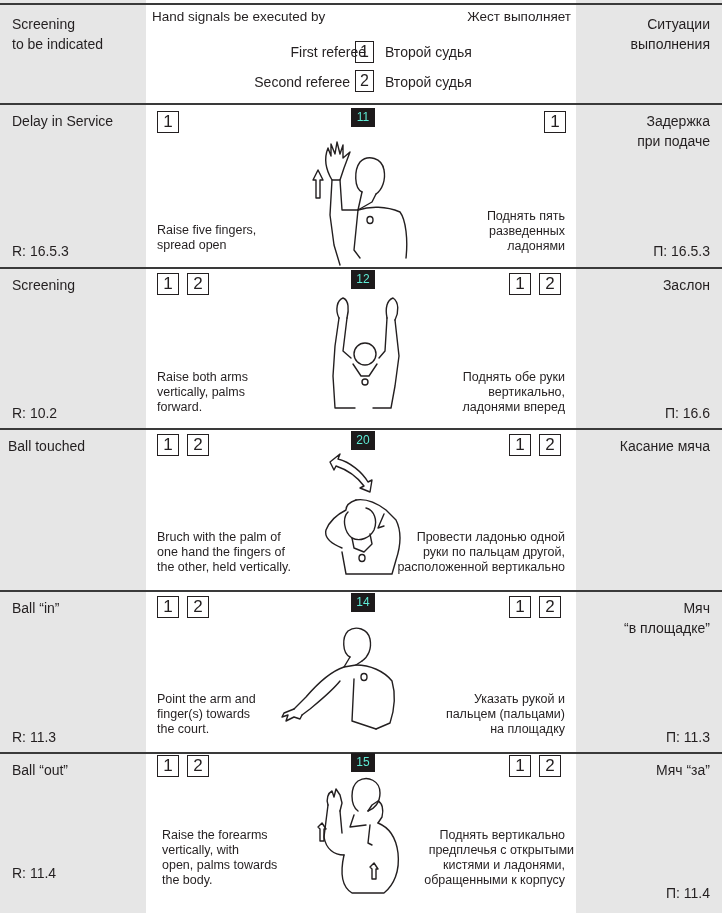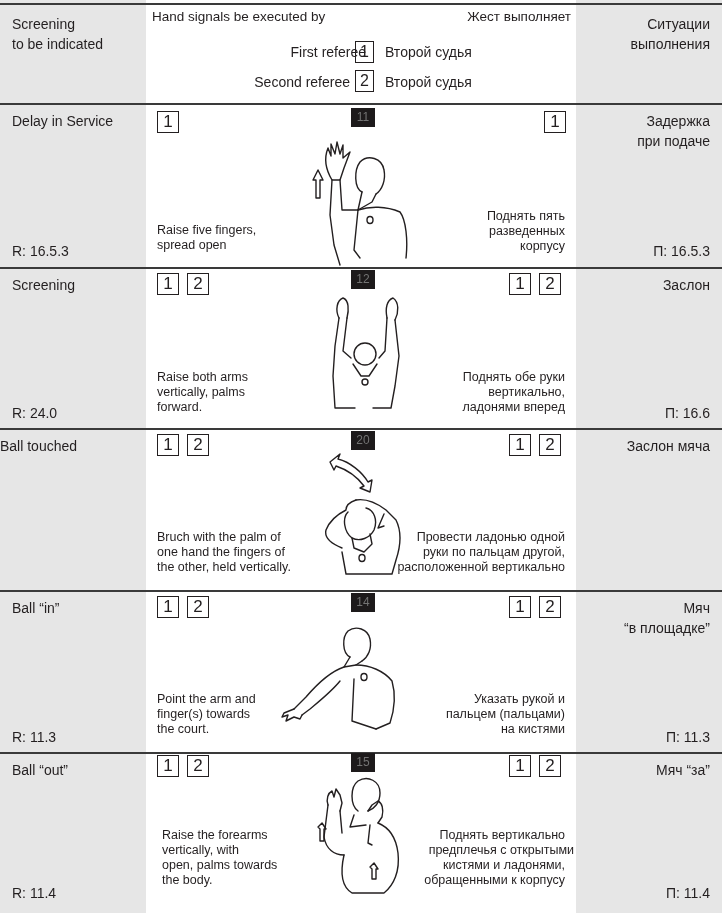--- a/index.html
+++ b/index.html
@@ -10,21 +10,21 @@
   .col-right { position: absolute; left: 576px; top: 0; width: 146px; height: 913px; background: #e6e6e6; }
   .hline { position: absolute; left: 0; width: 722px; height: 2px; background: #3a3a3a; }
   .t { position: absolute; font-size: 14px; line-height: 17px; white-space: nowrap; }
   .r { text-align: center; }
   .hdr { font-size: 13.5px; }
   .box { position: absolute; width: 22px; height: 22px; border: 1.3px solid #231f20;
          box-sizing: border-box; font-size: 17px; line-height: 20px; text-align: center; background: #fff; }
   .hbox { position: absolute; width: 18px; height: 22px; border: 1.3px solid #231f20; border-right: none;
           box-sizing: border-box; font-size: 16px; line-height: 20px; text-align: center; }
   .hsep { position: absolute; width: 1.3px; height: 22px; background: #231f20; }
-  .num { position: absolute; width: 24px; height: 19px; background: #1d1a1b; color: #737373;
+  .num { position: absolute; width: 24px; height: 19px; background: #1d1a1b; color: #5eead4;
          font-size: 12px; line-height: 19px; text-align: center; }
   .desc { position: absolute; font-size: 12.5px; line-height: 15.5px; white-space: nowrap; }
   svg.fig { position: absolute; overflow: visible; }
   svg.fig path, svg.fig ellipse, svg.fig circle, svg.fig polyline, svg.fig polygon {
     fill: none; stroke: #231f20; stroke-width: 1.4; stroke-linejoin: round; stroke-linecap: round; }
 </style>
 </head>
 <body>
 
 <div class="page">
@@ -63,40 +63,40 @@
   <div>
     <div class="t" style="left:12px;top:113px">Delay in Service</div>
     <div class="t" style="left:12px;top:243px">R: 16.5.3</div>
     <div class="box" style="left:157px;top:111px">1</div>
     <div class="num" style="left:351px;top:108px">11</div>
     <div class="box" style="left:544px;top:111px">1</div>
     <div class="desc" style="left:157px;top:223px">Raise five fingers,</div>
     <div class="desc" style="left:157px;top:238px">spread open</div>
     <div class="desc r" style="right:157px;top:209px">Поднять пять</div>
     <div class="desc r" style="right:157px;top:224px">разведенных</div>
-    <div class="desc r" style="right:157px;top:239px">корпусу</div>
+    <div class="desc r" style="right:157px;top:239px">ладонями</div>
     <div class="t r" style="right:12px;top:113px">Задержка</div>
     <div class="t r" style="right:12px;top:133px">при подаче</div>
     <div class="t r" style="right:12px;top:243px">П: 16.5.3</div>
     <svg class="fig" style="left:310px;top:140px" width="110" height="120" viewBox="0 0 110 120">
       <polygon points="6,58 6,40 3,40 8,30 13,40 10,40 10,58"></polygon>
       <path d="M22,40 L20,75 L24,105 L30,125"></path>
       <path d="M30,40 L32,70 L48,70"></path>
       <path d="M22,40 C16,30 14,18 18,8 L21,16 L21,4 L25,14 L27,2 L30,14 L33,5 L33,18 L40,12 L34,28 L30,40 Z"></path>
       <path d="M52,52 C44,48 44,30 50,22 C58,14 72,18 74,30 C76,40 72,50 66,54"></path>
       <path d="M52,52 L48,70 L62,62 L66,54"></path>
       <path d="M48,70 C60,66 76,66 90,72 C96,80 98,100 96,118"></path>
       <path d="M48,70 L44,110 L50,118"></path>
       <ellipse cx="60" cy="80" rx="3" ry="3.5"></ellipse>
     </svg>
   </div>
 
   <div>
     <div class="t" style="left:12px;top:277px">Screening</div>
-    <div class="t" style="left:12px;top:405px">R: 24.0</div>
+    <div class="t" style="left:12px;top:405px">R: 10.2</div>
     <div class="box" style="left:157px;top:273px">1</div>
     <div class="box" style="left:187px;top:273px">2</div>
     <div class="num" style="left:351px;top:270px">12</div>
     <div class="box" style="left:509px;top:273px">1</div>
     <div class="box" style="left:539px;top:273px">2</div>
     <div class="desc" style="left:157px;top:370px">Raise both arms</div>
     <div class="desc" style="left:157px;top:385px">vertically, palms</div>
     <div class="desc" style="left:157px;top:400px">forward.</div>
     <div class="desc r" style="right:157px;top:370px">Поднять обе руки</div>
     <div class="desc r" style="right:157px;top:385px">вертикально,</div>
@@ -110,33 +110,33 @@
       <path d="M62,22 C60,12 62,4 68,2 C74,6 74,16 70,24"></path>
       <path d="M70,24 L74,60 L70,90 L66,112 L48,112"></path>
       <path d="M62,22 L60,55 L54,62"></path>
       <circle cx="40" cy="58" r="11"></circle>
       <path d="M28,68 L36,80 L44,80 L52,68"></path>
       <ellipse cx="40" cy="86" rx="3" ry="3"></ellipse>
     </svg>
   </div>
 
   <div>
-    <div class="t" style="left:0;top:438px">Ball touched</div>
+    <div class="t" style="left:8px;top:438px">Ball touched</div>
     <div class="box" style="left:157px;top:434px">1</div>
     <div class="box" style="left:187px;top:434px">2</div>
     <div class="num" style="left:351px;top:431px">20</div>
     <div class="box" style="left:509px;top:434px">1</div>
     <div class="box" style="left:539px;top:434px">2</div>
     <div class="desc" style="left:157px;top:530px">Bruch with the palm of</div>
     <div class="desc" style="left:157px;top:545px">one hand the fingers of</div>
     <div class="desc" style="left:157px;top:560px">the other, held vertically.</div>
     <div class="desc r" style="right:157px;top:530px">Провести ладонью одной</div>
     <div class="desc r" style="right:157px;top:545px">руки по пальцам другой,</div>
     <div class="desc r" style="right:157px;top:560px">расположенной вертикально</div>
-    <div class="t r" style="right:12px;top:438px">Заслон мяча</div>
+    <div class="t r" style="right:12px;top:438px">Касание мяча</div>
     <svg class="fig" style="left:312px;top:452px" width="100" height="128" viewBox="0 0 100 128">
       <path d="M18,10 L28,2 L26,7 C38,10 50,20 56,30 L60,28 L58,40 L48,36 L52,34 C46,26 36,18 24,14 L22,18 Z"></path>
       <path d="M44,48 C56,46 66,52 74,58 L84,68 C90,80 88,96 84,108 L80,122 L34,122 L30,100"></path>
       <path d="M44,48 C38,50 34,54 34,58 C26,62 18,68 14,78 C12,86 20,92 30,96"></path>
       <path d="M36,60 C30,66 32,80 40,86 C48,90 58,86 62,78 C66,68 62,58 54,56"></path>
       <path d="M40,86 L42,96 L52,100 L60,92 L58,82"></path>
       <ellipse cx="50" cy="106" rx="3" ry="3.5"></ellipse>
       <path d="M72,62 L66,76 L72,74"></path>
     </svg>
   </div>
@@ -147,39 +147,39 @@
     <div class="box" style="left:157px;top:596px">1</div>
     <div class="box" style="left:187px;top:596px">2</div>
     <div class="num" style="left:351px;top:593px">14</div>
     <div class="box" style="left:509px;top:596px">1</div>
     <div class="box" style="left:539px;top:596px">2</div>
     <div class="desc" style="left:157px;top:692px">Point the arm and</div>
     <div class="desc" style="left:157px;top:707px">finger(s) towards</div>
     <div class="desc" style="left:157px;top:722px">the court.</div>
     <div class="desc r" style="right:157px;top:692px">Указать рукой и</div>
     <div class="desc r" style="right:157px;top:707px">пальцем (пальцами)</div>
-    <div class="desc r" style="right:157px;top:722px">на кистями</div>
+    <div class="desc r" style="right:157px;top:722px">на площадку</div>
     <div class="t r" style="right:12px;top:600px">Мяч</div>
     <div class="t r" style="right:12px;top:620px">“в площадке”</div>
     <div class="t r" style="right:12px;top:729px">П: 11.3</div>
     <svg class="fig" style="left:280px;top:625px" width="125" height="110" viewBox="0 0 125 110">
       <path d="M70,32 C62,28 62,12 68,6 C76,0 88,4 90,14 C92,24 88,32 82,36"></path>
       <path d="M70,32 L64,42 L76,40 L82,36"></path>
       <path d="M64,42 C52,46 38,58 26,72 L14,84"></path>
       <path d="M76,40 C90,40 104,46 112,56 C116,70 114,86 110,98 L96,104"></path>
       <path d="M60,56 C52,66 42,74 30,84 L22,90"></path>
       <path d="M14,84 L4,88 L2,92 L8,90 L6,96 L14,92 L20,94 L22,90"></path>
       <path d="M74,54 L72,96 L96,104"></path>
       <ellipse cx="84" cy="52" rx="3" ry="3.5"></ellipse>
     </svg>
   </div>
 
   <div>
     <div class="t" style="left:12px;top:762px">Ball “out”</div>
-    <div class="t" style="left:12px;top:885px">R: 11.4</div>
+    <div class="t" style="left:12px;top:865px">R: 11.4</div>
     <div class="box" style="left:157px;top:755px">1</div>
     <div class="box" style="left:187px;top:755px">2</div>
     <div class="num" style="left:351px;top:753px">15</div>
     <div class="box" style="left:509px;top:755px">1</div>
     <div class="box" style="left:539px;top:755px">2</div>
     <div class="desc" style="left:162px;top:828px">Raise the forearms</div>
     <div class="desc" style="left:162px;top:843px">vertically, with</div>
     <div class="desc" style="left:162px;top:858px">open, palms towards</div>
     <div class="desc" style="left:162px;top:873px">the body.</div>
     <div class="desc r" style="right:157px;top:828px">Поднять вертикально</div>

